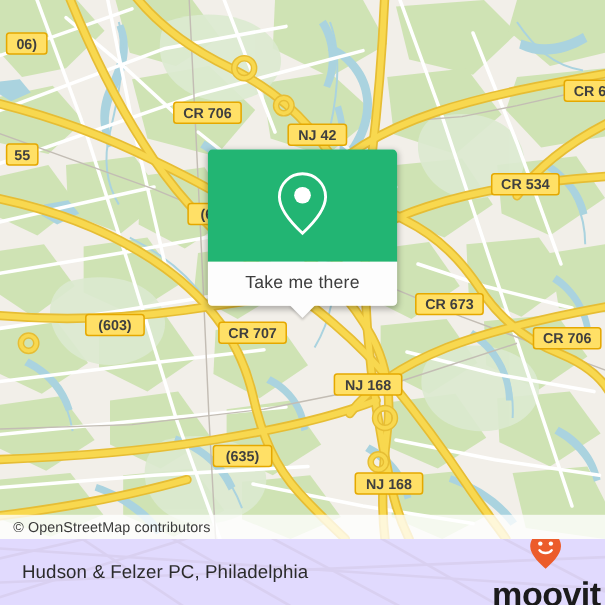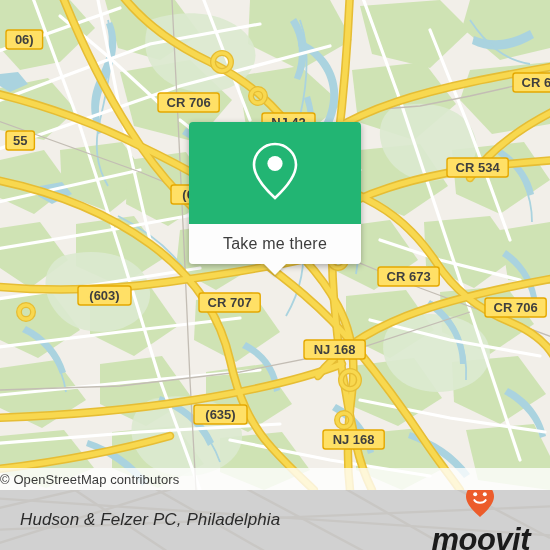--- a/index.html
+++ b/index.html
@@ -30,33 +30,33 @@
   #attribution {
     position: absolute;
     left: 0;
     top: 468px;
     width: 550px;
     height: 22px;
     background: rgba(255,255,255,0.78);
     display: flex;
     align-items: center;
     box-sizing: border-box;
-    padding-left: 0;
+    padding-left: 12px;
   }
   #attribution .attr-text {
     font-size: 13px;
     color: #3a3a3a;
     letter-spacing: 0.1px;
   }
 
   
   #callout {
     position: absolute;
     left: 189px;
-    top: 122px;
+    top: 136px;
     width: 172px;
     border-radius: 4px;
     box-shadow: 0 2px 6px rgba(0,0,0,0.30);
     overflow: visible;
   }
   #callout .card-top {
     height: 102px;
     background: #22b573;
     border-top-left-radius: 4px;
     border-top-right-radius: 4px;
@@ -91,28 +91,27 @@
     filter: drop-shadow(0 2px 1px rgba(0,0,0,0.18));
   }
 
   
   #footer {
     position: absolute;
     left: 0;
     top: 490px;
     width: 550px;
     height: 60px;
-    background: #a3a3a3;
+    background: #c4b5fd;
     display: flex;
     align-items: center;
     justify-content: space-between;
     box-sizing: border-box;
-    padding: 0 20px 0 20px;
+    padding: 0 4px 0 20px;
     overflow: hidden;
-    font-style: italic;
   }
   #footer .footer-title {
     font-size: 17px;
     color: #2b2b2b;
     letter-spacing: 0.1px;
     z-index: 2;
   }
   #footer .brand {
     display: flex;
     align-items: center;

